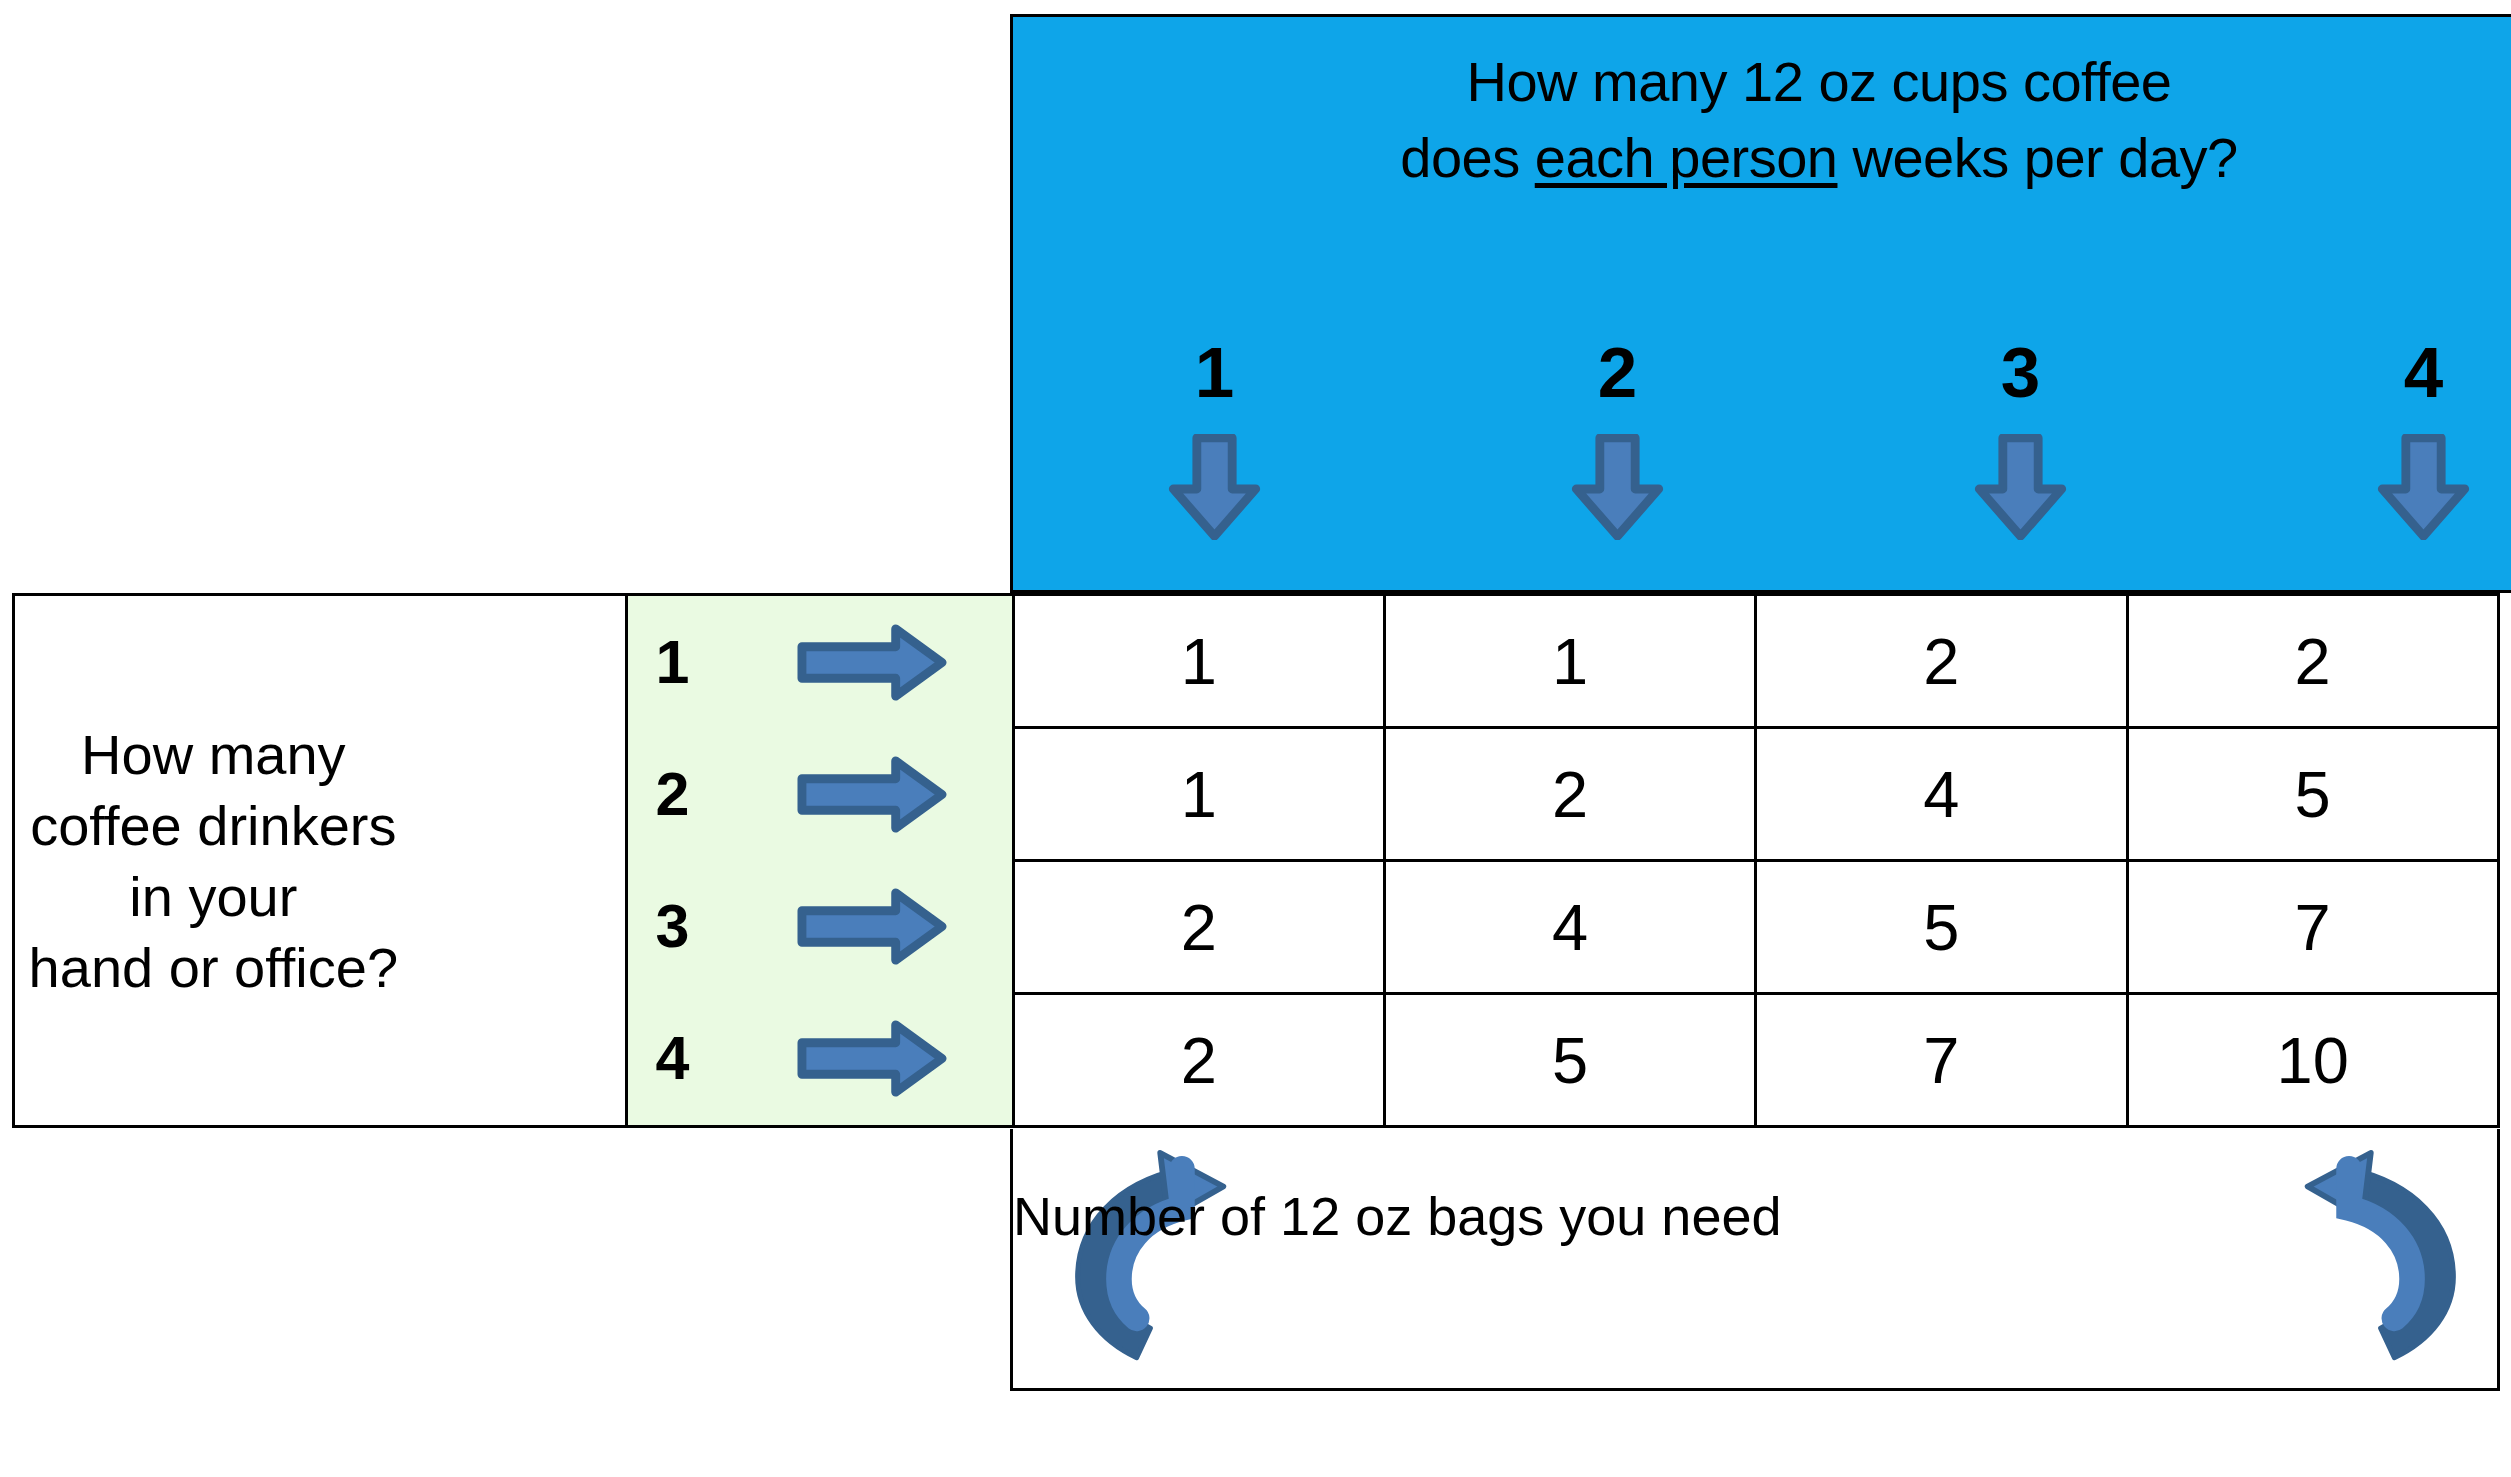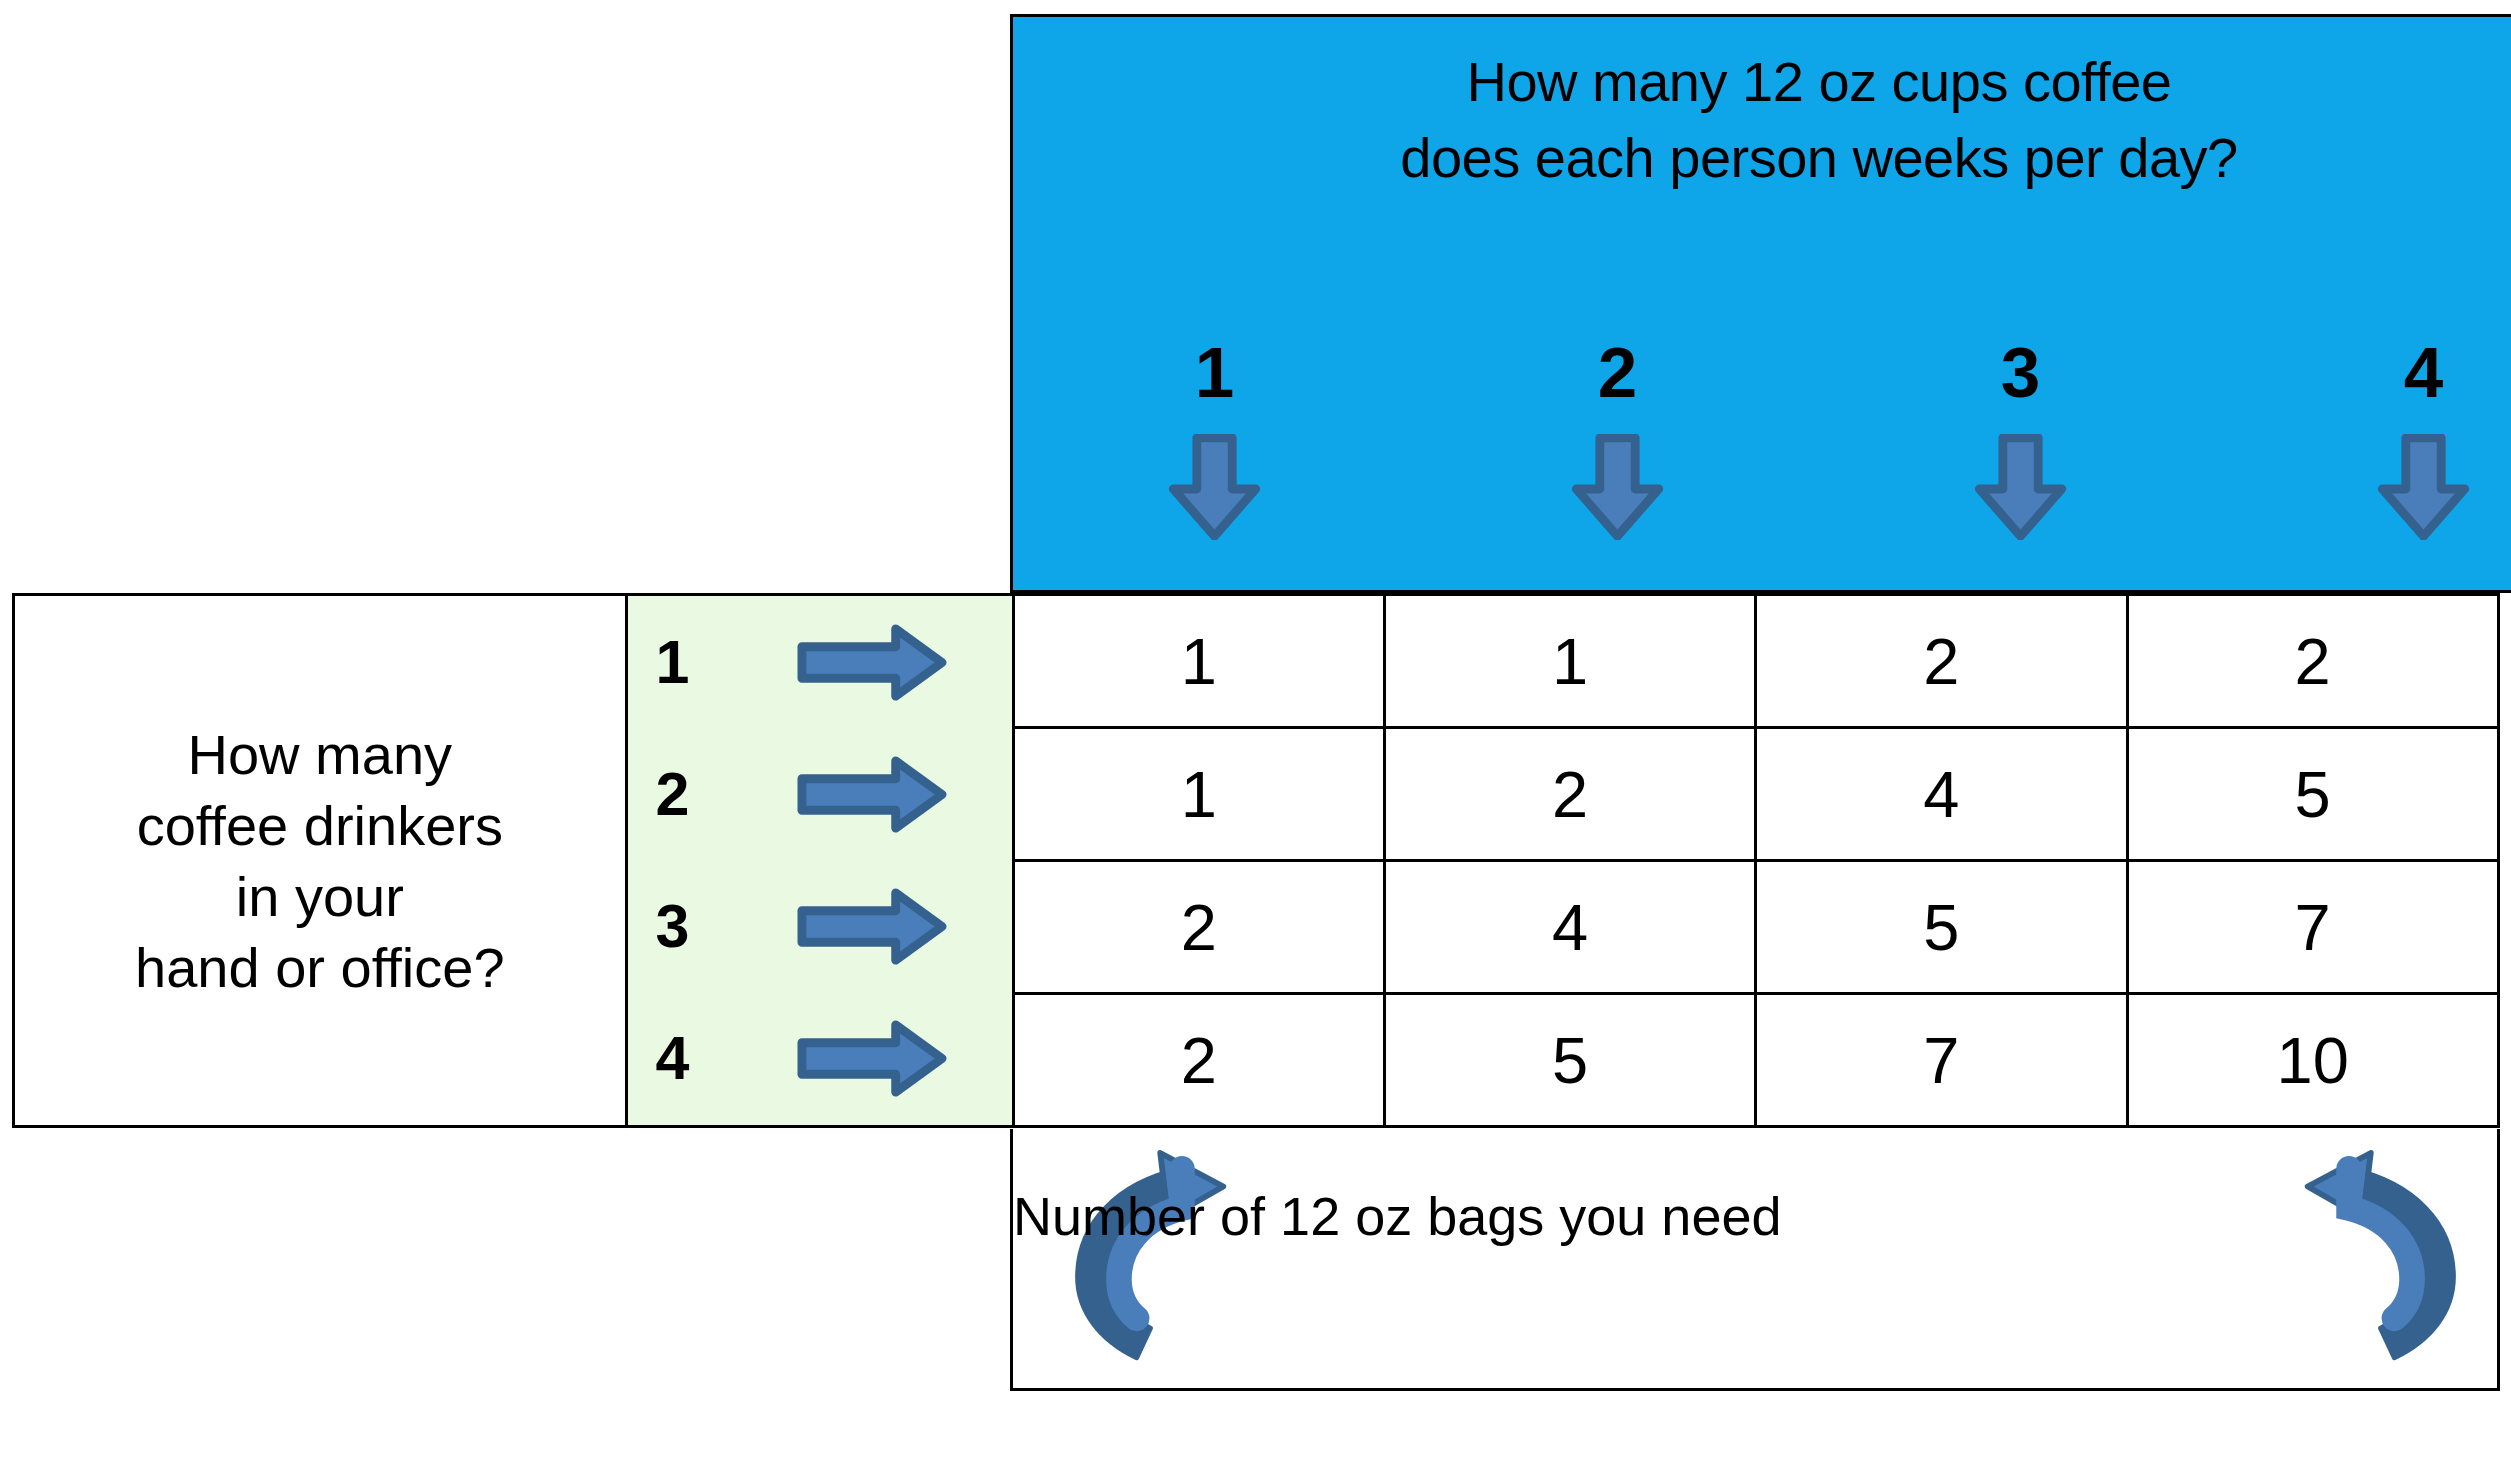--- a/index.html
+++ b/index.html
@@ -32,20 +32,21 @@
     top: 27.6px;
     width: 100%;
     text-align: center;
     font-size: 56px;
     line-height: 76px;
     color: #000000;
     font-weight: 400;
     letter-spacing: -0.5px;
   }
   #question-header-text .u {
+    text-decoration: underline;
     text-underline-offset: 5.9px;
   }
 
   
   #col-header-row {
     position: absolute;
     left: 0;
     top: 315px;
     width: 100%;
     height: 256px;
@@ -81,21 +82,20 @@
     display: flex;
   }
 
   
   #row-question-cell {
     width: 613px;
     box-sizing: border-box;
     border-right: 3px solid #000000;
     display: flex;
     align-items: center;
-    justify-content: center;
     background: #ffffff;
   }
   #row-question-text {
     text-align: center;
     font-size: 56px;
     line-height: 71px;
     color: #000000;
     padding: 0 13.8px;
   }
 

